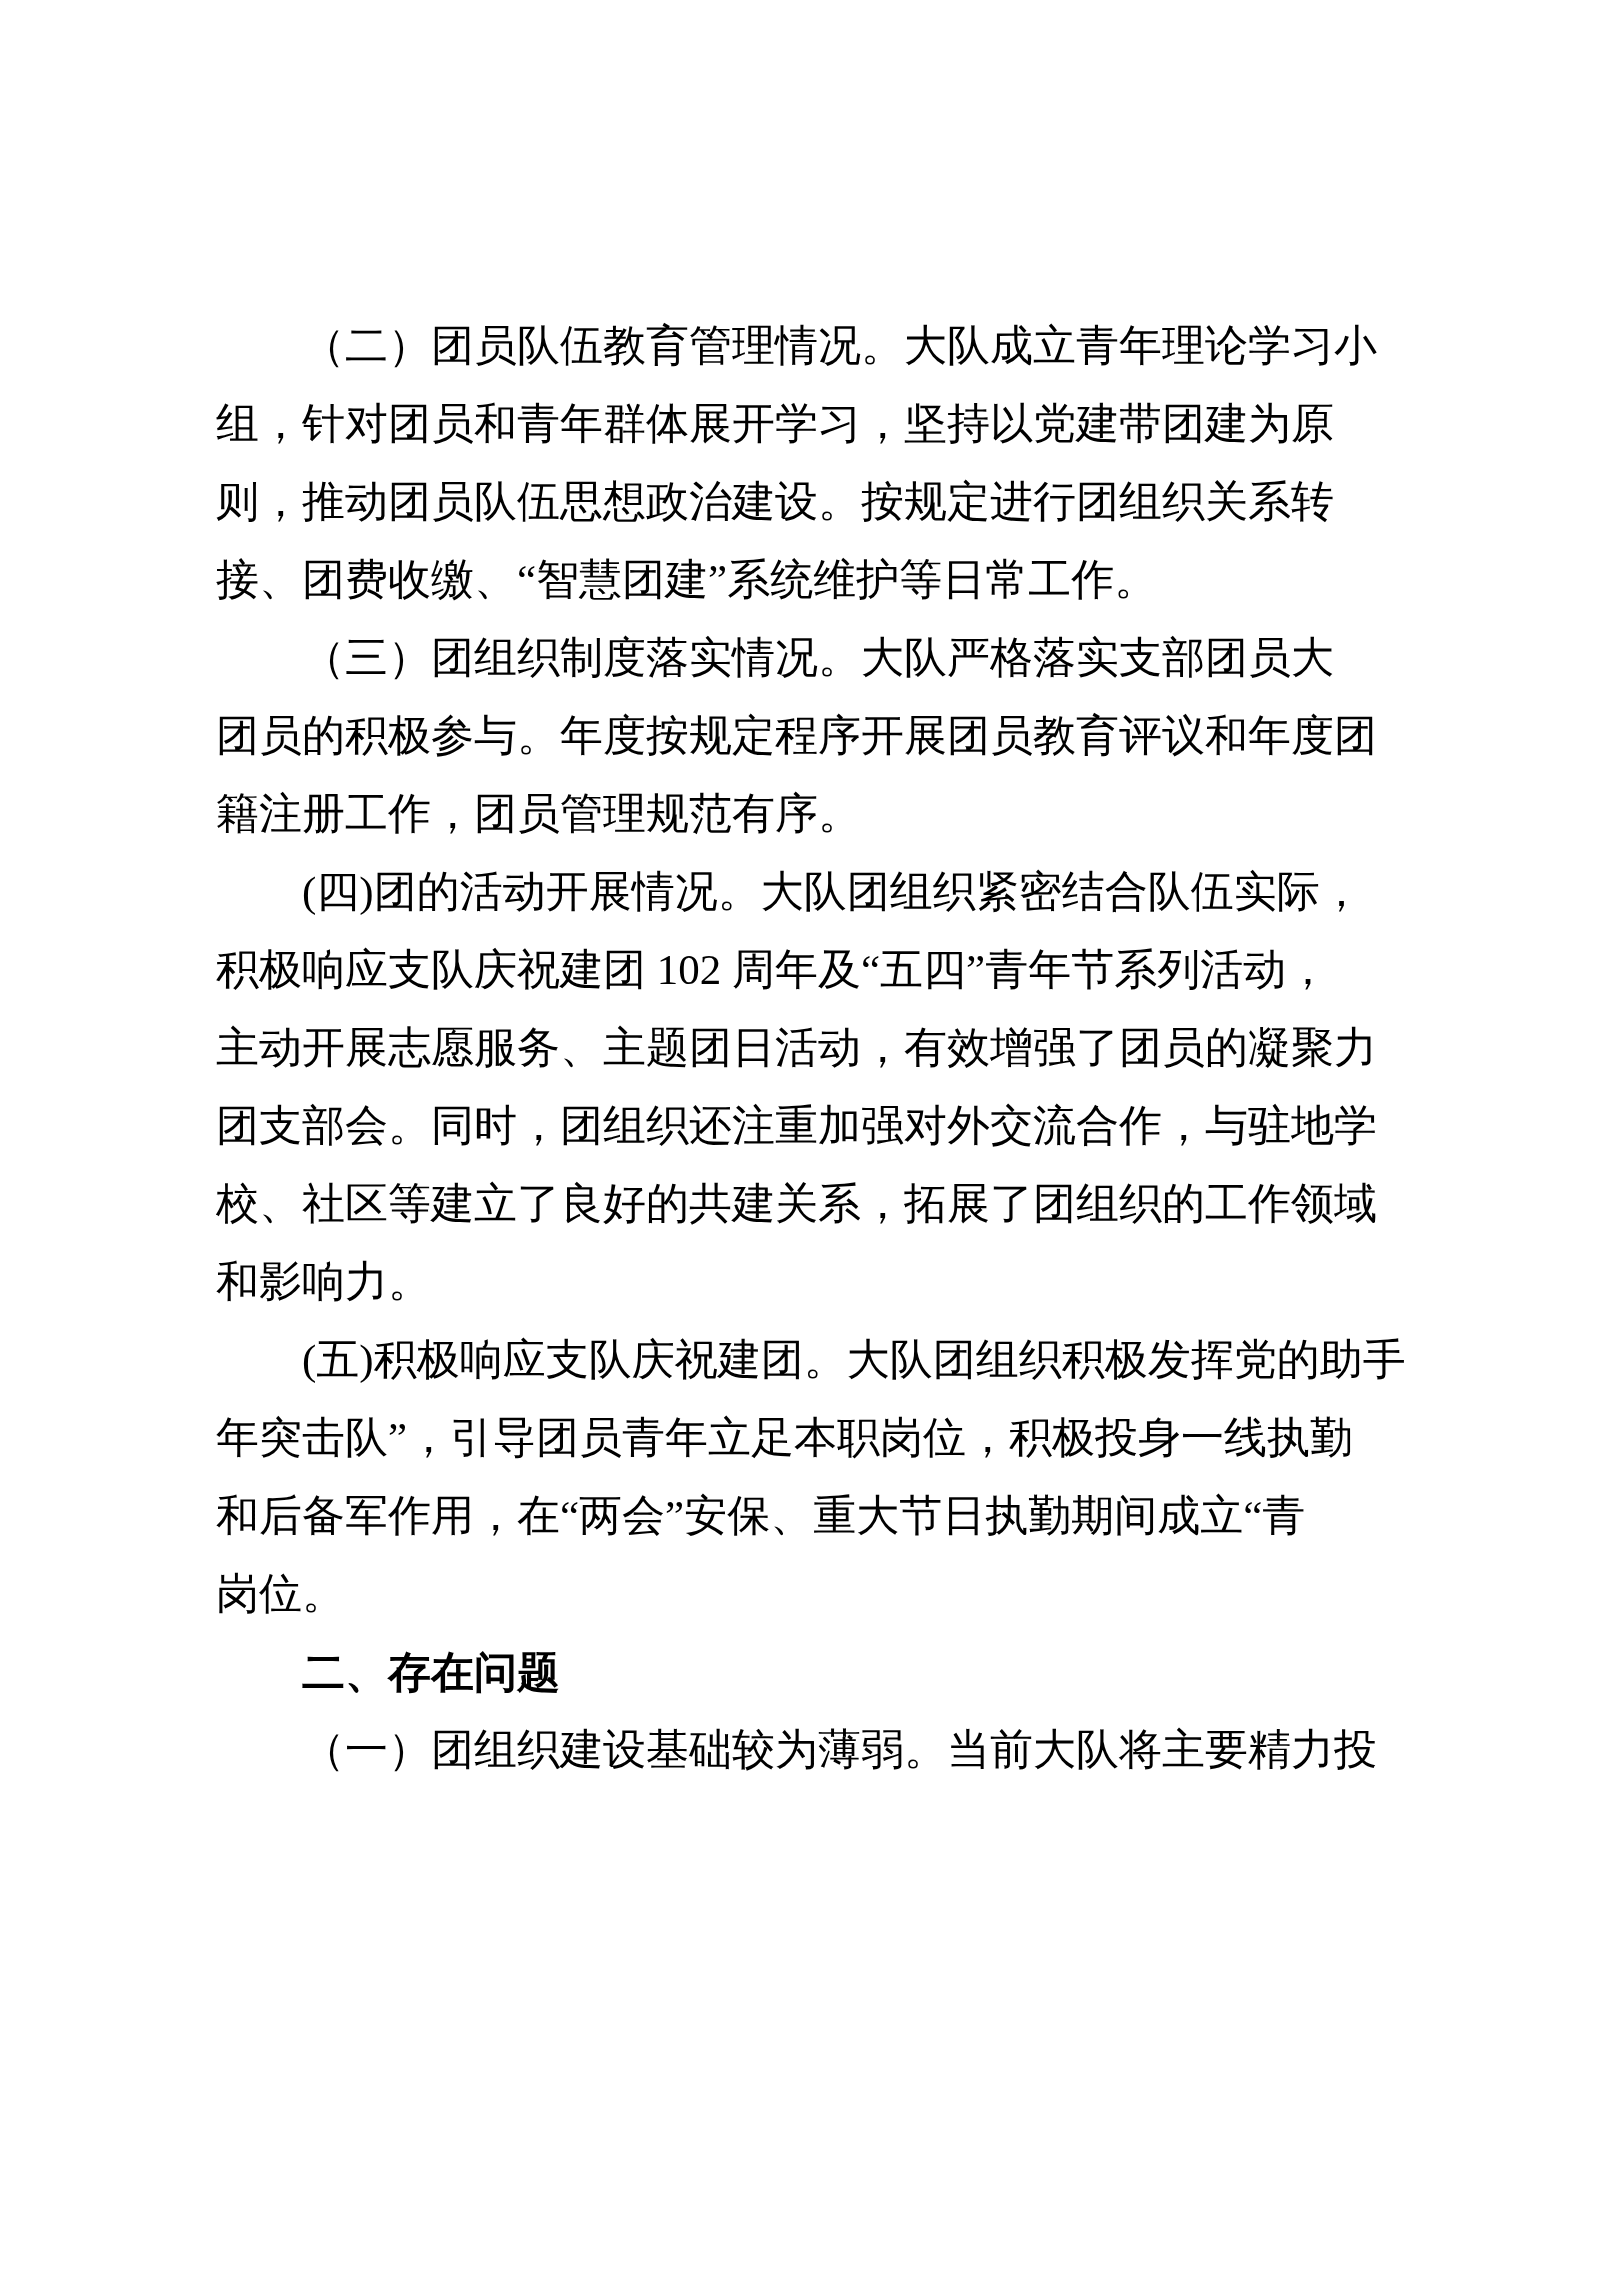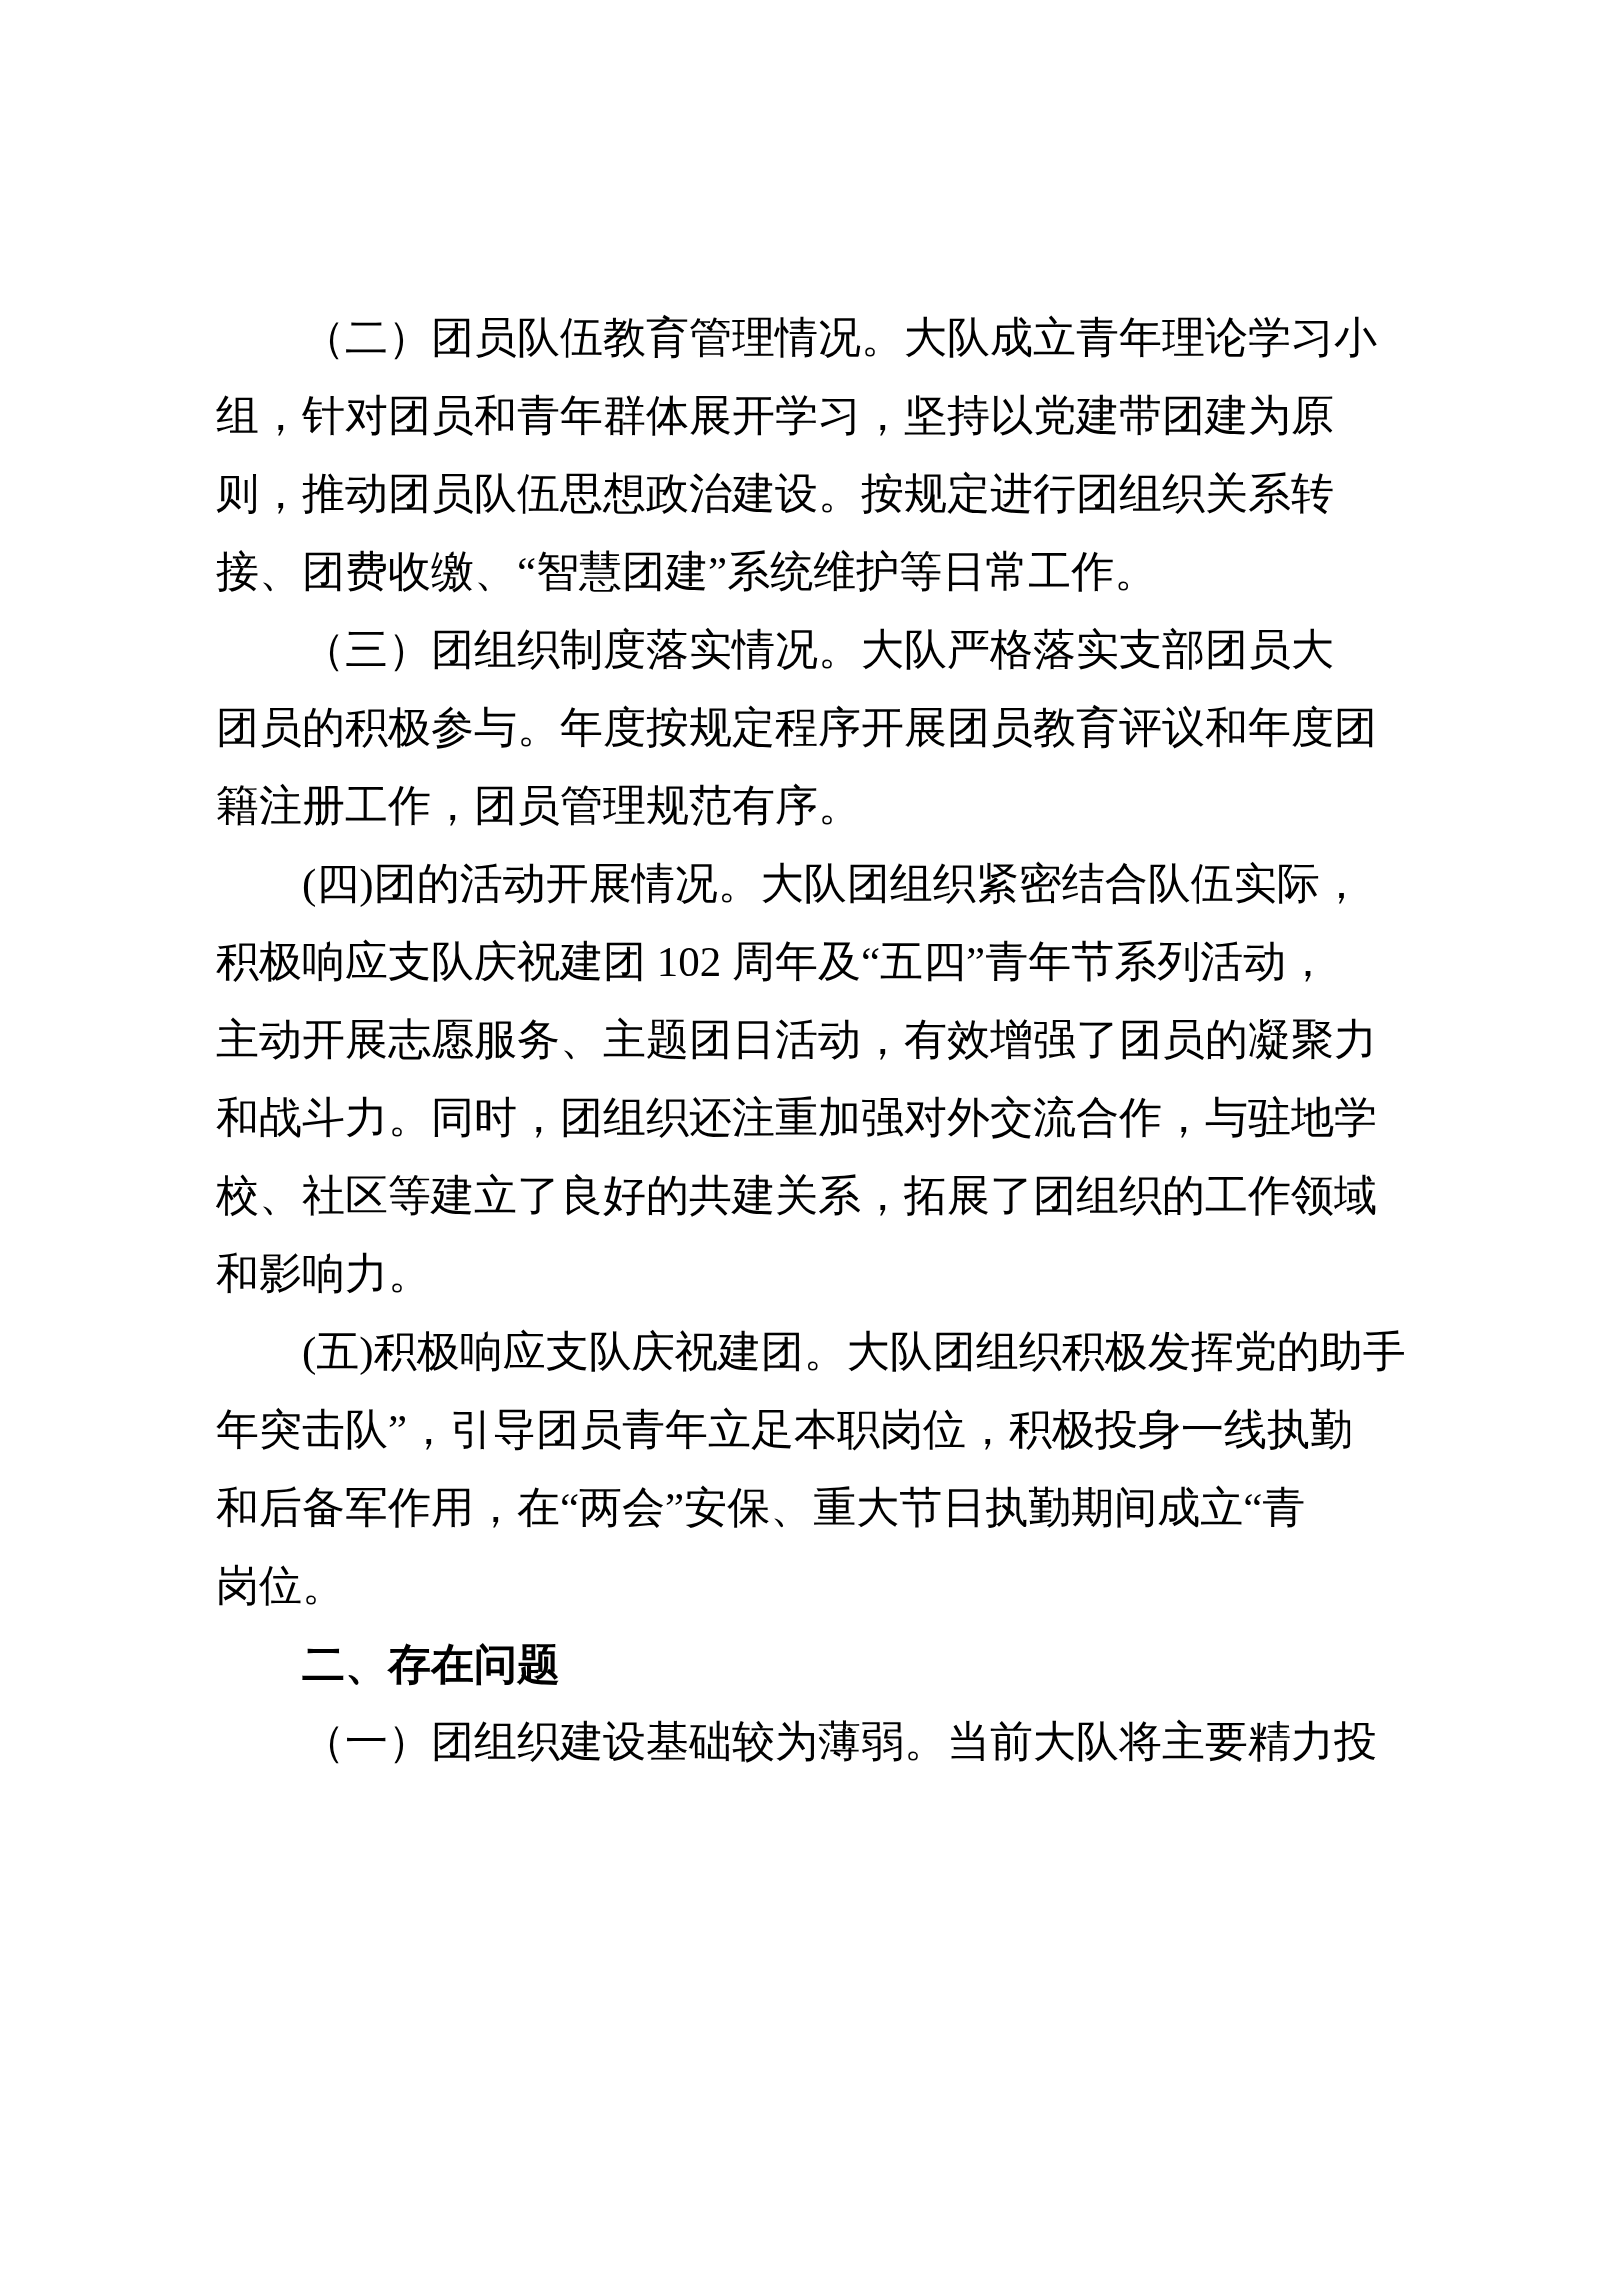--- a/index.html
+++ b/index.html
@@ -10,21 +10,21 @@
   .page {
     position: relative;
     width: 1621px;
     height: 2293px;
     background: #ffffff;
     overflow: hidden;
   }
   .doc-body {
     position: absolute;
     left: 216px;
-    top: 299px;
+    top: 307px;
     width: 1186px;
     color: #000000;
     font-family: "Liberation Serif", serif;
   }
   .line {
     height: 78px;
     line-height: 78px;
     font-size: 43px;
     white-space: nowrap;
     letter-spacing: 0;
@@ -53,21 +53,21 @@
     <div>
       <div class="line indent">（三）团组织制度落实情况。大队严格落实支部团员大</div>
       <div class="line">团员的积极参与。年度按规定程序开展团员教育评议和年度团</div>
       <div class="line">籍注册工作，团员管理规范有序。</div>
     </div>
 
     <div>
       <div class="line indent">(四)团的活动开展情况。大队团组织紧密结合队伍实际，</div>
       <div class="line">积极响应支队庆祝建团 102 周年及“五四”青年节系列活动，</div>
       <div class="line">主动开展志愿服务、主题团日活动，有效增强了团员的凝聚力</div>
-      <div class="line">和战斗力。同时，团组织还注重加强对外交流合作，与驻地学</div>
+      <div class="line">团支部会。同时，团组织还注重加强对外交流合作，与驻地学</div>
       <div class="line">校、社区等建立了良好的共建关系，拓展了团组织的工作领域</div>
       <div class="line">和影响力。</div>
     </div>
 
     <div>
       <div class="line indent">(五)积极响应支队庆祝建团。大队团组织积极发挥党的助手</div>
       <div class="line">年突击队”，引导团员青年立足本职岗位，积极投身一线执勤</div>
       <div class="line">和后备军作用，在“两会”安保、重大节日执勤期间成立“青</div>
       <div class="line">岗位。</div>
     </div>

